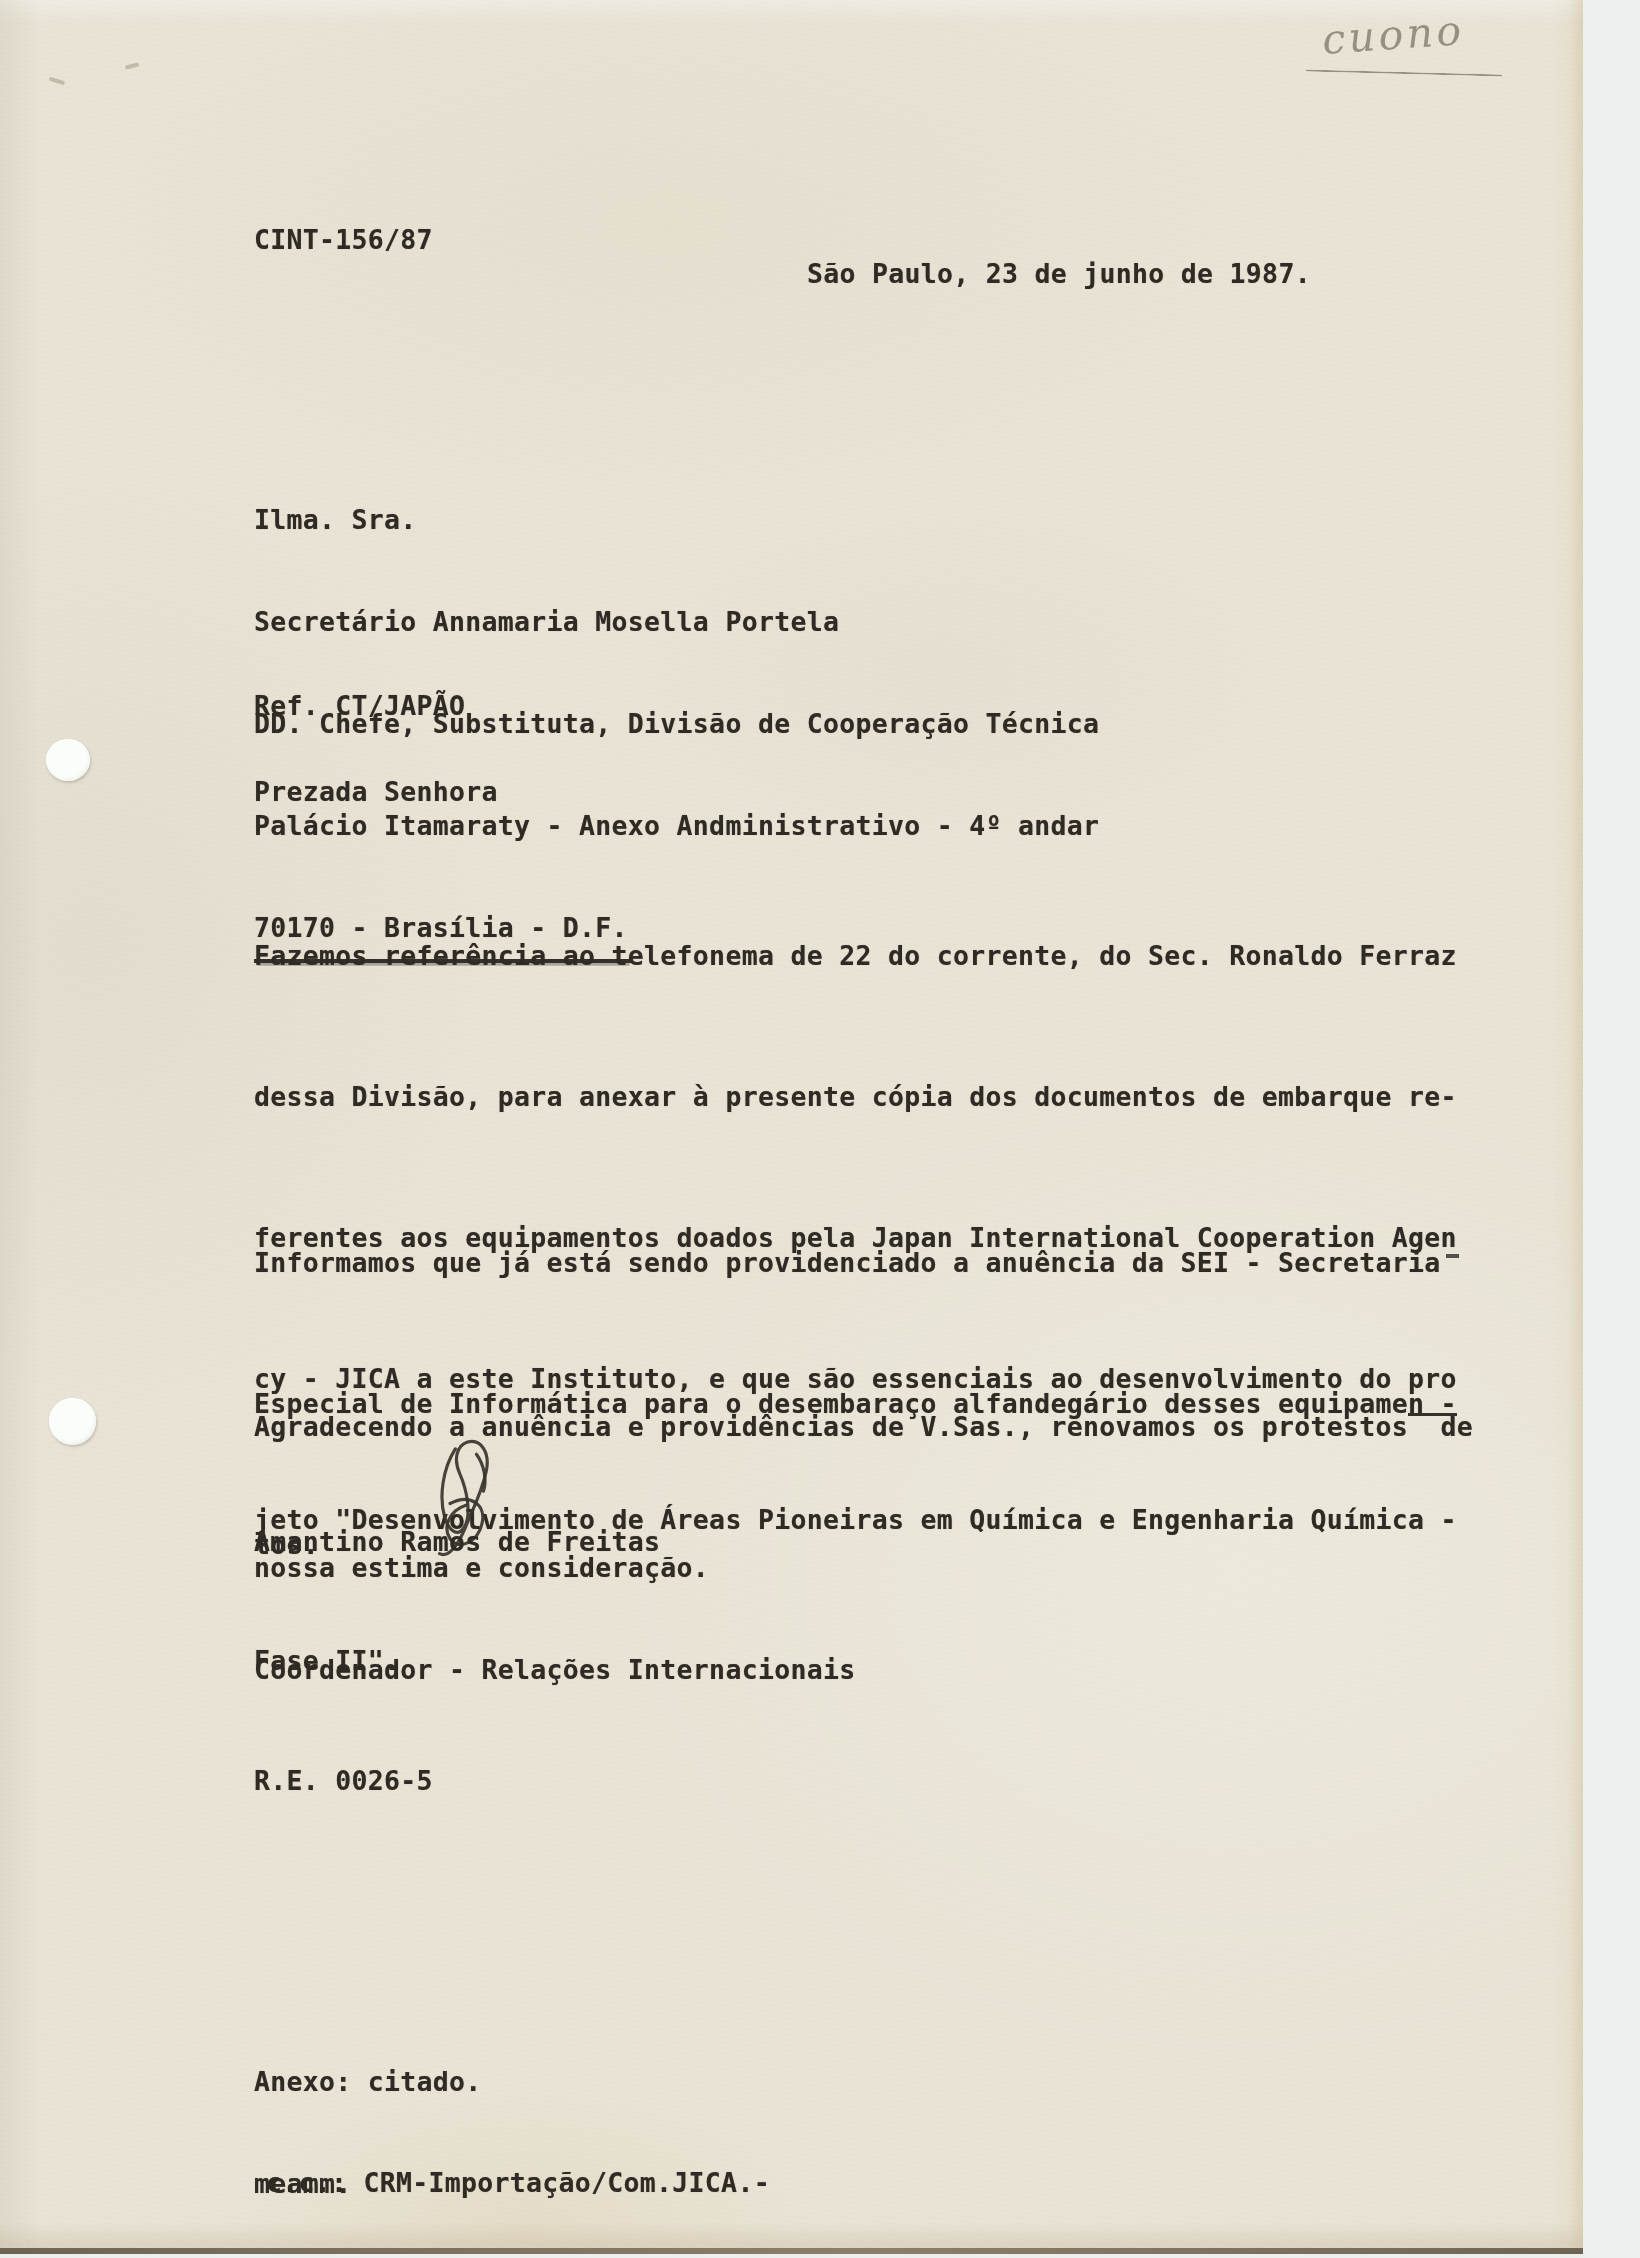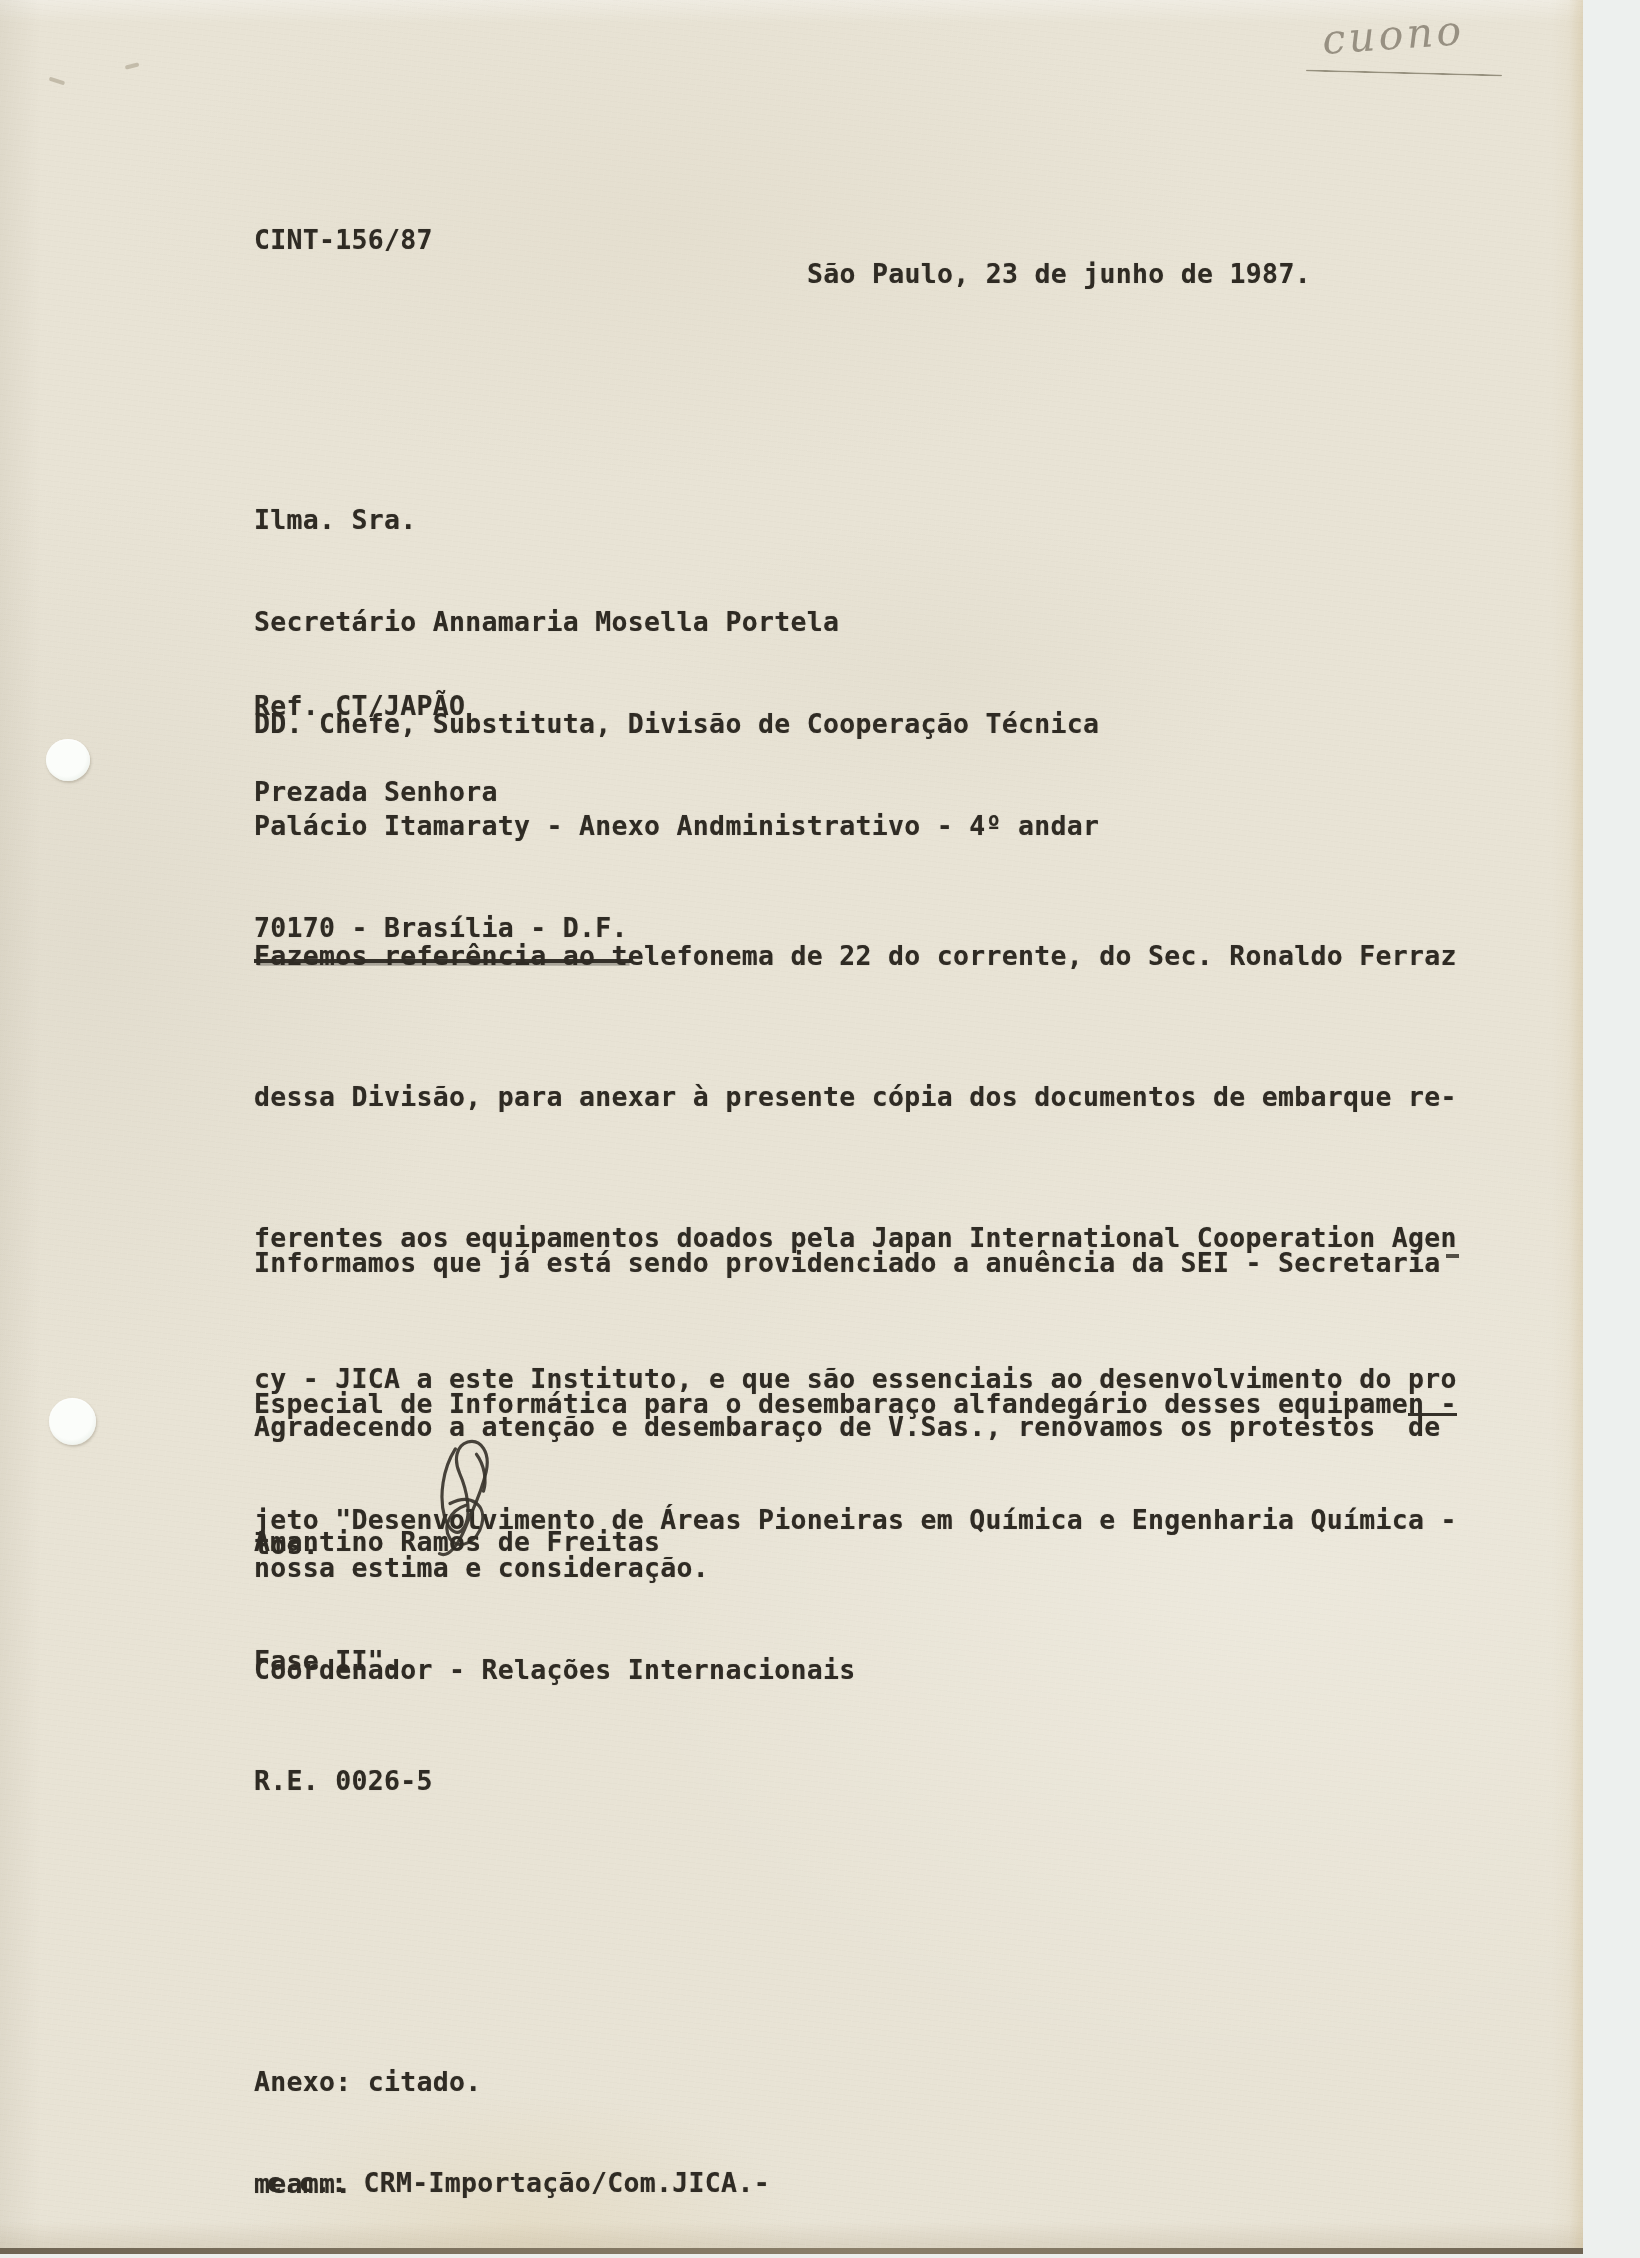--- a/index.html
+++ b/index.html
@@ -109,21 +109,21 @@
       <div>Fase II".</div>
     </div>
 
     <div class="tw para p2">
       <div>Informamos que já está sendo providenciado a anuência da SEI - Secretaria</div>
       <div>Especial de Informática para o desembaraço alfandegário desses equipamen -</div>
       <div>tos.</div>
     </div>
 
     <div class="tw para p3">
-      <div>Agradecendo a atenção e desembaraço de V.Sas., renovamos os protestos  de</div>
+      <div>Agradecendo a anuência e providências de V.Sas., renovamos os protestos  de</div>
       <div>nossa estima e consideração.</div>
     </div>
 
     <svg class="signature" viewBox="0 0 150 140" xmlns="http://www.w3.org/2000/svg">
       <path d="M 64 12 C 50 34 45 66 52 90 C 57 106 67 112 74 101 C 83 87 77 58 69 40 C 62 24 65 8 78 4 C 93 0 104 16 99 38 C 93 64 83 82 76 100 C 67 122 56 136 46 131"></path>
       <path d="M 58 74 C 82 62 100 76 94 98 C 89 118 68 128 58 114 C 49 100 58 82 76 76"></path>
       <path d="M 88 18 C 97 30 100 48 96 60"></path>
     </svg>
 
     <div class="tw sig-name">Amantino Ramos de Freitas</div>

